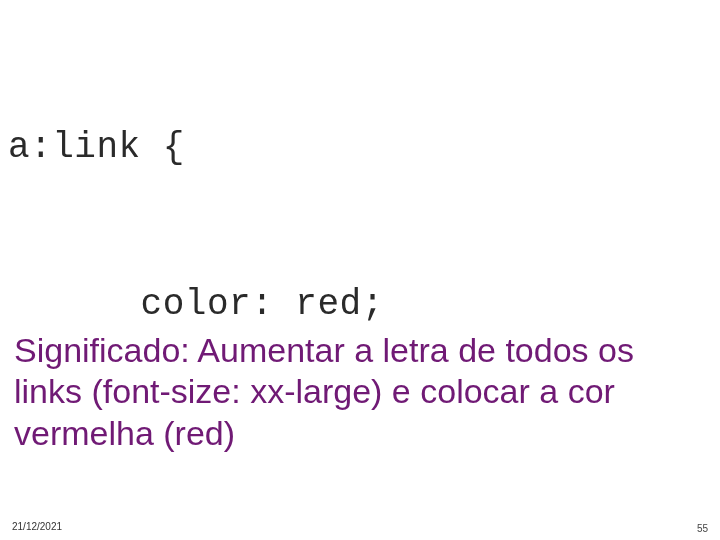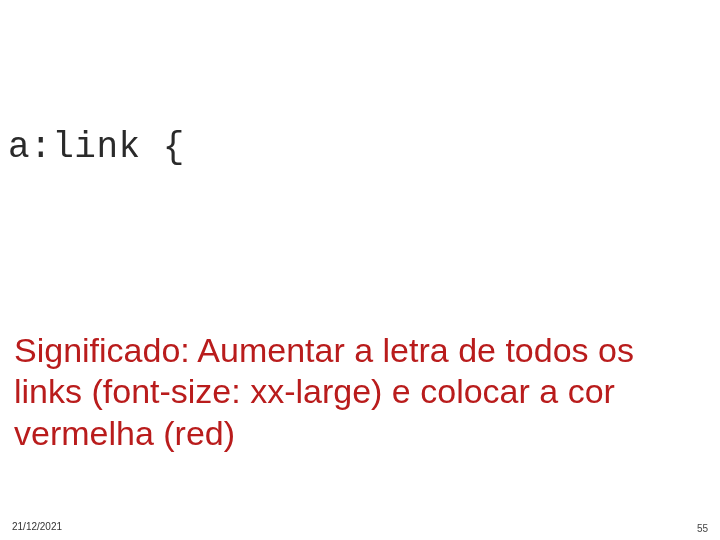--- a/index.html
+++ b/index.html
@@ -29,21 +29,21 @@
     letter-spacing: 0.5px;
     white-space: pre;
   }
   .description {
     position: absolute;
     top: 330px;
     left: 14px;
     right: 14px;
     font-size: 34px;
     line-height: 1.22;
-    color: #b91c1c;
+    color: #701a75;
     font-family: Verdana, Geneva, sans-serif;
   }
   .footer-date {
     position: absolute;
     left: 12px;
     bottom: 8px;
     font-size: 10px;
     color: #333333;
     font-family: Arial, Helvetica, sans-serif;
   }
@@ -56,20 +56,21 @@
     font-family: Arial, Helvetica, sans-serif;
   }
 </style>
 </head>
 <body>
 
 <div class="slide">
 
   <div class="code-block">
     <div>a:link {</div>
+    <div>      color: red;</div>
     
   </div>
 
   <div class="description">Significado: Aumentar a letra de todos os links (font-size: xx-large) e colocar a cor vermelha (red)</div>
 
   <div class="footer-date">21/12/2021</div>
   <div class="footer-page">55</div>
 
 </div>
 

